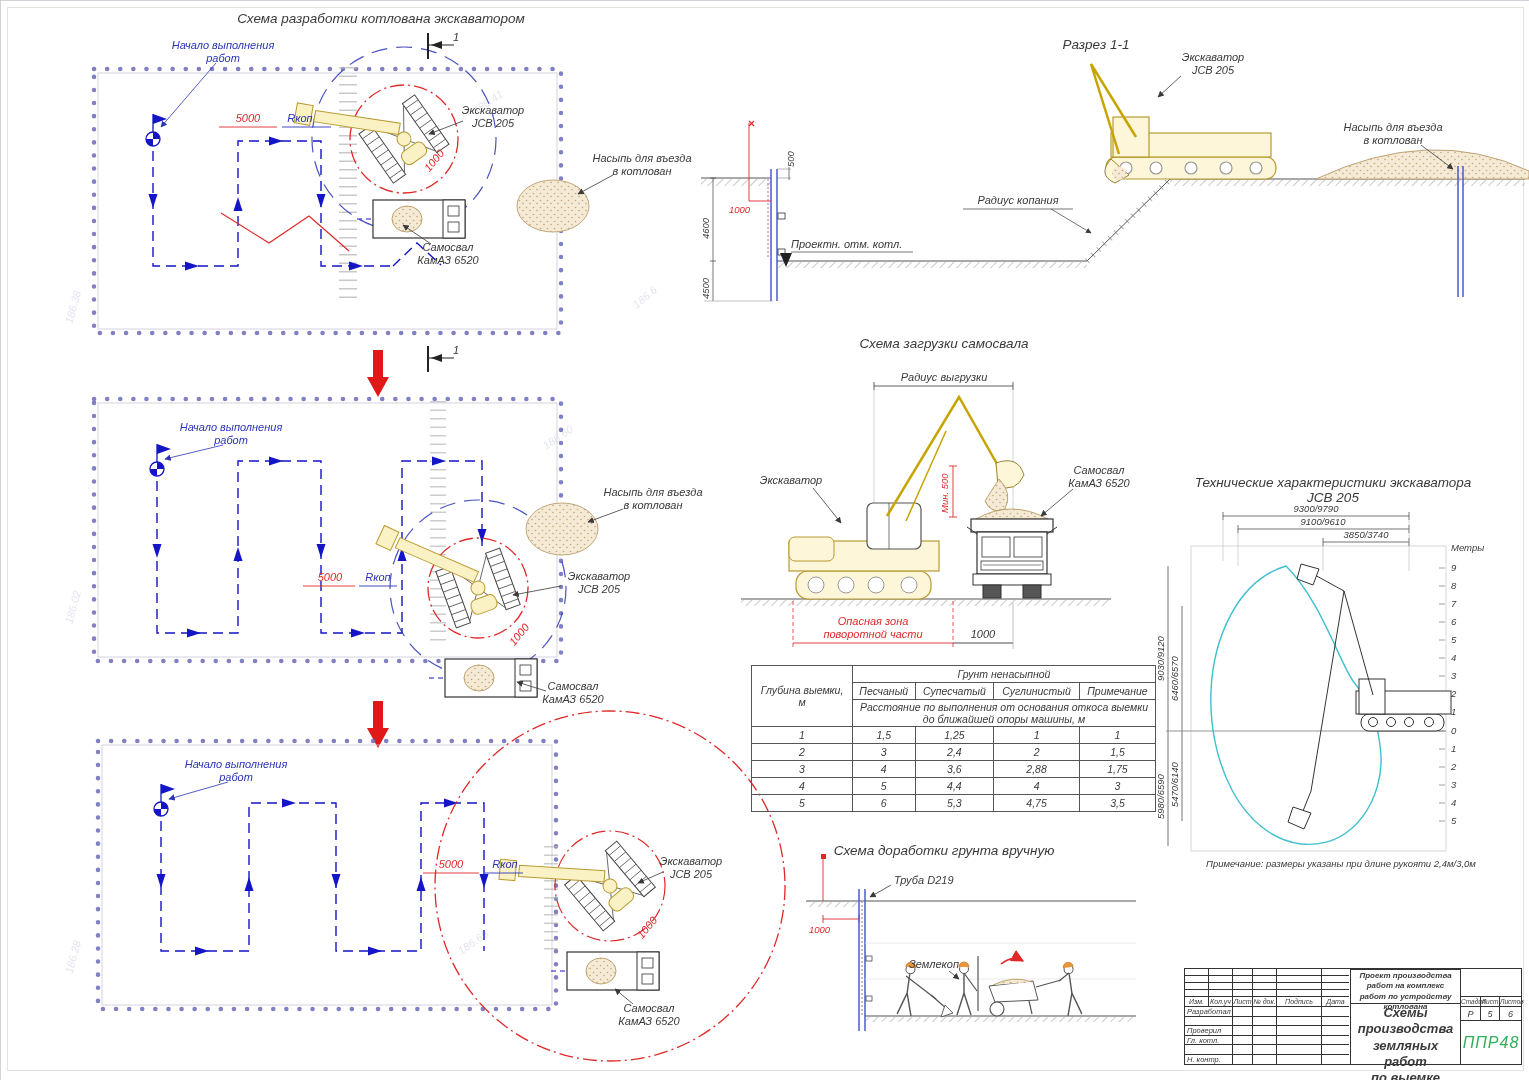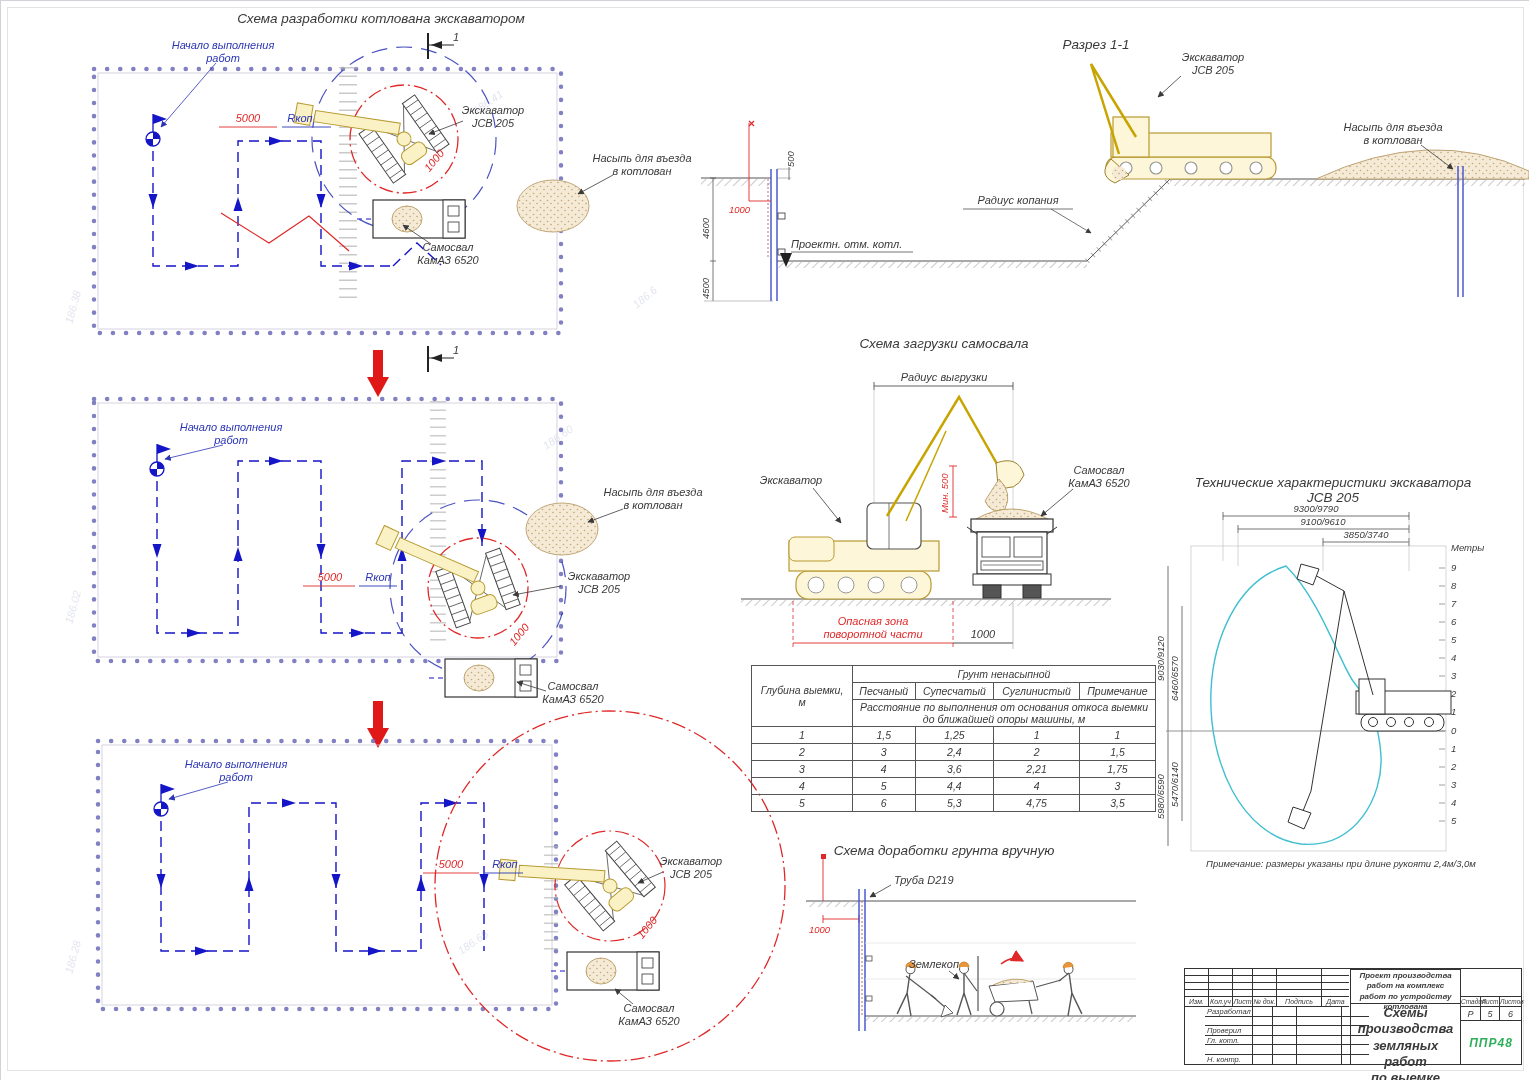--- a/index.html
+++ b/index.html
@@ -27,35 +27,35 @@
   .tb-row{display:flex;height:100%;}
   .tb-left{width:166px;border-right:1px solid #333;}
   .tb-mid{width:110px;border-right:1px solid #333;display:flex;flex-direction:column;font-weight:bold;}
   .tb-right{width:60px;display:flex;flex-direction:column;}
   .grid6{display:grid;grid-template-columns:24px 24px 20px 24px 45px 27px;}
   .grid6 div{border-right:1px solid #333;border-bottom:1px solid #333;height:7px;}
   .grid6 div:nth-child(6n){border-right:none;}
   .hdr6{display:grid;grid-template-columns:24px 24px 20px 24px 45px 27px;}
   .hdr6 div{border-right:1px solid #333;border-bottom:1px solid #333;height:10px;line-height:10px;text-align:center;font-size:7px;overflow:hidden;}
   .hdr6 div:nth-child(6n){border-right:none;}
-  .rows5{display:grid;grid-template-columns:48px 20px 24px 45px 27px;margin-left:20px;}
+  .rows5{display:grid;grid-template-columns:48px 20px 24px 45px 27px;}
   .rows5 div{border-right:1px solid #333;border-bottom:1px solid #333;height:9.6px;line-height:9.6px;font-size:7.5px;padding-left:2px;overflow:hidden;}
   .rows5 div:nth-child(5n){border-right:none;}
   .tb-mid .empty{height:28px;border-bottom:1px solid #333;}
   .tb-mid .doc{height:34px;border-bottom:1px solid #333;text-align:center;font-size:8px;line-height:1.3;padding:1px 2px;}
   .tb-mid .sht{flex:1;text-align:center;font-size:13px;line-height:1.25;padding:1px 2px;}
   .tb-right .empty{height:28px;border-bottom:1px solid #333;}
   .stg-h{display:grid;grid-template-columns:20px 19px 21px;}
   .stg-h div{border-right:1px solid #333;border-bottom:1px solid #333;height:10px;line-height:10px;text-align:center;font-size:6.5px;}
   .stg-h div:nth-child(3n){border-right:none;}
   .stg-v{display:grid;grid-template-columns:20px 19px 21px;}
   .stg-v div{border-right:1px solid #333;border-bottom:1px solid #333;height:14px;line-height:14px;text-align:center;font-size:9px;}
   .stg-v div:nth-child(3n){border-right:none;}
   .logo{flex:1;display:flex;align-items:center;justify-content:center;
-        color:#2faf5a;font-weight:bold;font-size:12px;letter-spacing:1px;font-style:italic;}
+        color:#2faf5a;font-weight:normal;font-size:16px;letter-spacing:1px;font-style:italic;}
 </style>
 </head>
 <body>
 
 <div class="sheet">
 <div class="frame"></div>
 
 <div class="topo" style="left:55px;top:300px;transform:rotate(-75deg);">186.38</div>
 <div class="topo" style="left:470px;top:95px;transform:rotate(-35deg);">186.41</div>
 <div class="topo" style="left:630px;top:290px;transform:rotate(-40deg);">186.6</div>
@@ -503,21 +503,21 @@
       <td>2</td>
             <td>3</td>
             <td>2,4</td>
             <td>2</td>
             <td>1,5</td>
           </tr>
     <tr>
       <td>3</td>
             <td>4</td>
             <td>3,6</td>
-            <td>2,21</td>
+            <td>2,88</td>
             <td>1,75</td>
           </tr>
     <tr>
       <td>4</td>
             <td>5</td>
             <td>4,4</td>
             <td>4</td>
             <td>3</td>
           </tr>
     <tr>

